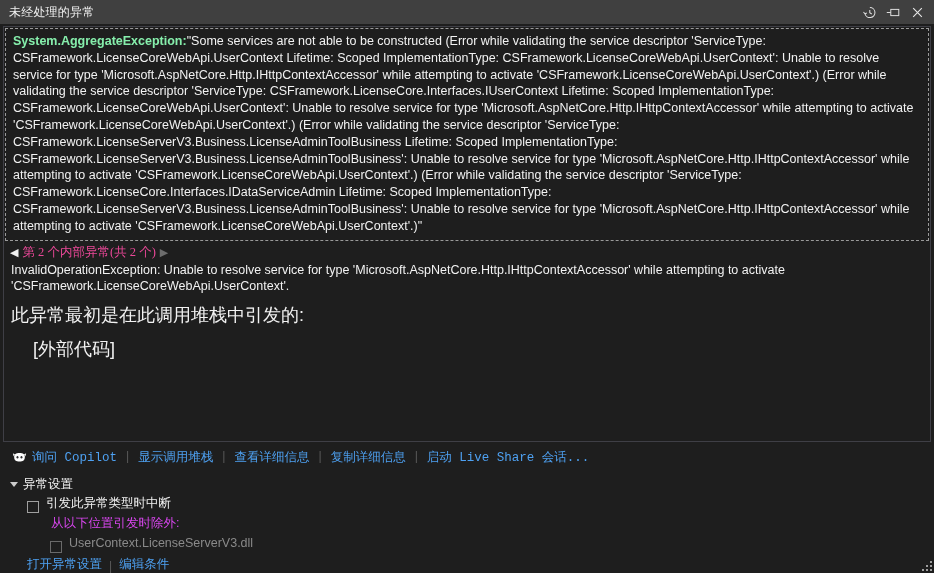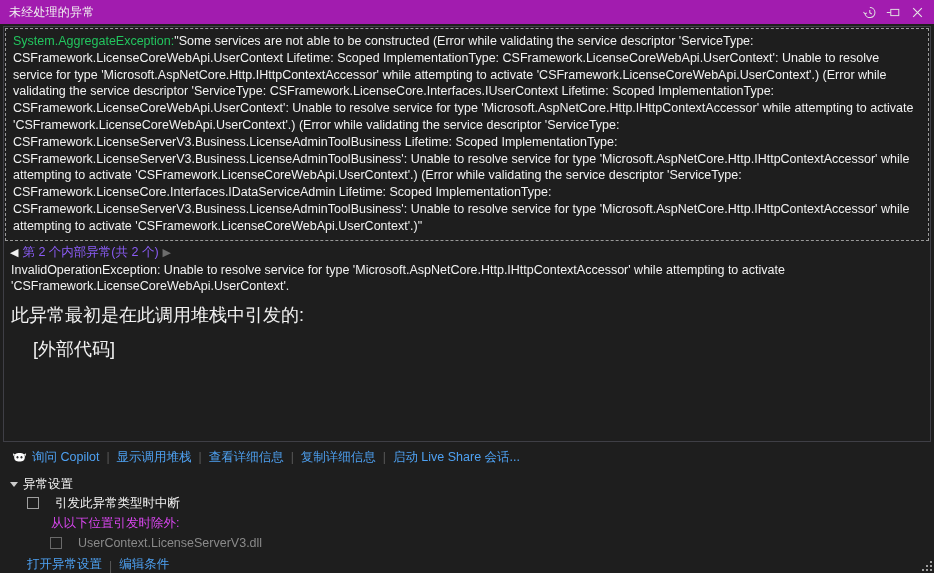--- a/index.html
+++ b/index.html
@@ -12,21 +12,21 @@
     height: 573px;
     overflow: hidden;
     font-family: "Liberation Sans", "DejaVu Sans", sans-serif;
     color: #f1f1f1;
     -webkit-font-smoothing: antialiased;
   }
 
   
   .titlebar {
     height: 24px;
-    background: #a21caf;
+    background: #404040;
     display: flex;
     align-items: center;
     padding: 0 0 0 9px;
     box-sizing: border-box;
   }
   .titlebar-title {
     font-size: 12px;
     color: #f0f0f0;
     letter-spacing: .2px;
     flex: 1;
@@ -74,40 +74,40 @@
     padding: 4px 6px 5px 7px;
     box-sizing: border-box;
   }
   .exc-message {
     font-size: 12.5px;
     line-height: 16.8px;
     color: #f2f2f2;
     word-break: break-word;
   }
   .exc-type {
-    font-weight: normal;
-    color: #22c55e;
+    font-weight: bold;
+    color: #86efac;
   }
 
   
   .inner-nav {
     display: flex;
     align-items: center;
     gap: 4px;
     padding: 3px 0 0 6px;
     font-size: 12.5px;
   }
   .arrow {
     font-size: 11px;
     line-height: 1;
     cursor: default;
   }
   .arrow.enabled { color: #f0f0f0; }
   .arrow.disabled { color: #6d6d6d; }
-  .inner-nav-label { color: #8b5cf6; }
+  .inner-nav-label { color: #ec4899; font-family: Liberation Serif, serif; }
 
   .inner-exc-text {
     font-size: 12.5px;
     line-height: 16.8px;
     color: #f2f2f2;
     padding: 1px 8px 0 7px;
     word-break: break-word;
   }
 
   
@@ -124,20 +124,21 @@
   }
 
   
   .actions-row {
     display: flex;
     align-items: center;
     height: 24px;
     padding: 3px 0 0 9px;
     font-size: 12.5px;
     gap: 0;
+    font-family: Liberation Mono, monospace;
   }
   .copilot-icon {
     margin-right: 5px;
     display: flex;
     align-items: center;
   }
   .link {
     color: #4ea1f2;
     cursor: pointer;
     white-space: nowrap;
@@ -162,22 +163,22 @@
   }
   .tri {
     width: 0; height: 0;
     border-left: 4px solid transparent;
     border-right: 4px solid transparent;
     border-top: 5px solid #cccccc;
     margin-top: 1px;
   }
   .opt-row {
     display: flex;
-    align-items: center;
-    gap: 16px;
+    align-items: flex-end;
+    gap: 7px;
     padding-left: 17px;
     line-height: 20px;
     color: #f2f2f2;
   }
   .opt-row.sub {
     padding-left: 40px;
     color: #8a8a8a;
   }
   .opt-label-indent {
     padding-left: 41px;

